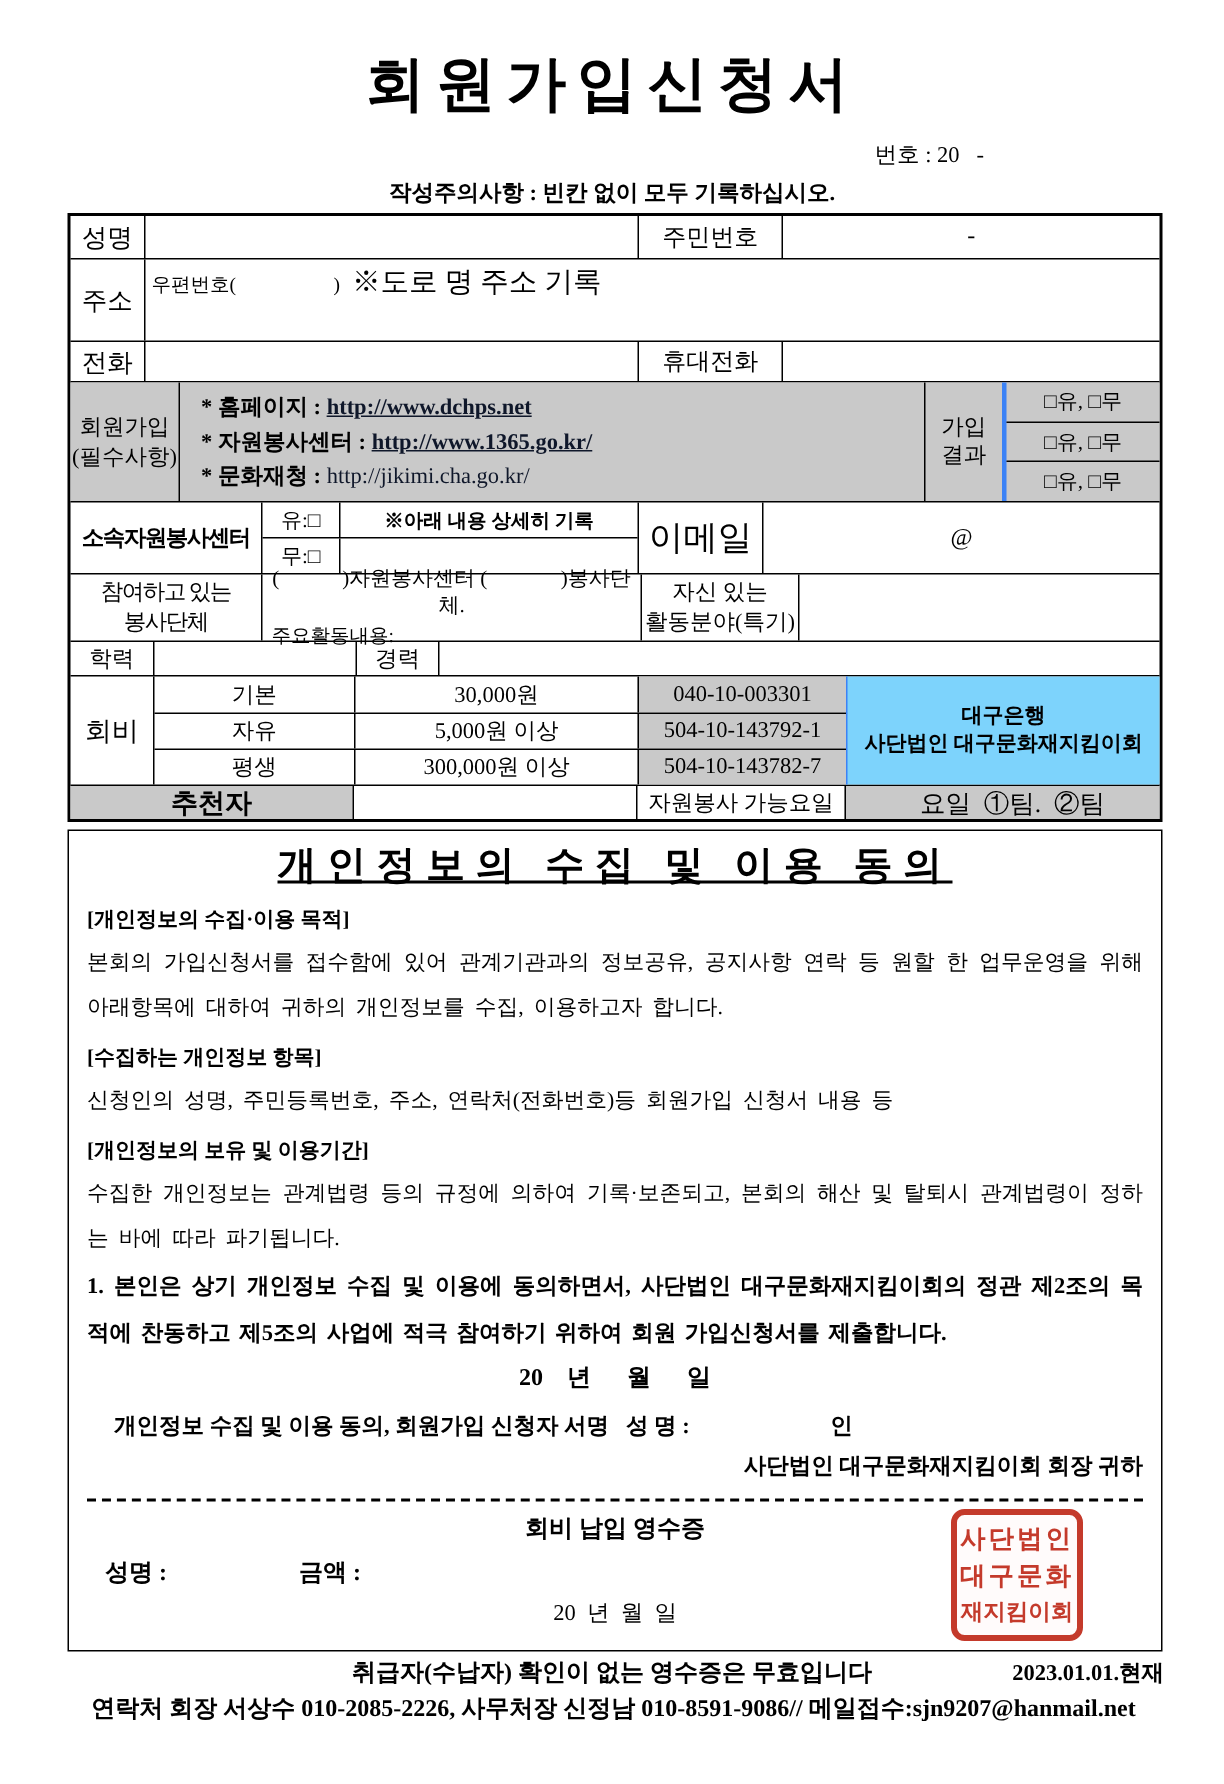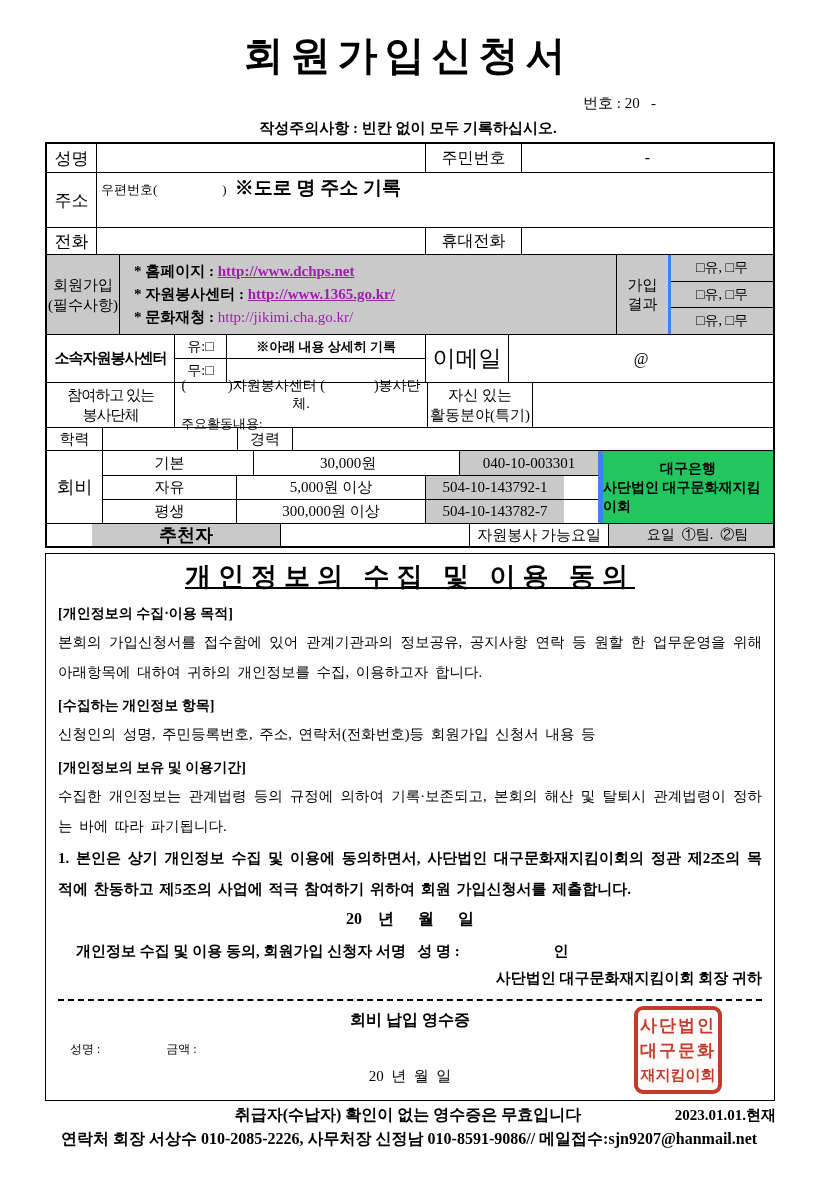--- a/index.html
+++ b/index.html
@@ -38,25 +38,25 @@
   }
   .top-rows { flex:1; display:flex; flex-direction:column; }
   .r1 { height:28px; } .r2 { height:55px; } .r3 { height:27px; } .r4 { height:80px; }
   .r5 { height:48px; } .r6 { height:45px; } .r7 { height:23px; }
   .r11 { height:23px; }
   .lbl { font-size:17px; }
   .w49 { width:49px; } .w96 { width:96px; font-size:16px; } .w252 { width:252px; }
   .addr-content { flex:1; border-left:1px solid #000; display:flex; flex-direction:column; justify-content:flex-start; padding:2px 4px; }
   .addr-line1 { display:flex; align-items:baseline; gap:8px; }
   .postal { font-size:13px; }
-  .road-note { font-size:19px; font-weight:bold; }
+  .road-note { font-size:19px; font-weight:normal; }
   .member-lbl { width:72px; flex-direction:column; font-size:15px; line-height:20px; }
   .links-cell { flex-direction:column; align-items:flex-start; justify-content:center; padding-left:14px; gap:4px; }
   .link-line { font-size:15px; font-weight:bold; }
-  .link-line a { color:#a21caf; }
+  .link-line a { color:#0f172a; }
   .link-underline { text-decoration:underline; }
   .link-plain { text-decoration:none; font-weight:normal; }
   .joinres-lbl { width:52px; flex-direction:column; font-size:15px; line-height:19px; }
   .check-col { width:105px; display:flex; flex-direction:column; border-left:3px solid #3b82f6; }
   .check-row { flex:1; border-top:1px solid #000; display:flex; align-items:center; justify-content:center; font-size:14px; }
   .check-row:first-child { border-top:none; }
   .vc-label { width:127px; font-size:15px; font-weight:bold; letter-spacing:-1px; }
   .vc-mid { flex:1; display:flex; flex-direction:column; border-left:1px solid #000; }
   .vc-subrow { flex:1; display:flex; border-top:1px solid #000; }
   .vc-subrow:first-child { border-top:none; }
@@ -66,44 +66,44 @@
   .email-val { width:265px; font-size:16px; }
   .two-line { flex-direction:column; font-size:15px; line-height:20px; }
   .org-content { flex:1; border-left:1px solid #000; display:flex; flex-direction:column; justify-content:center; padding:1px 6px; gap:2px; }
   .org-line1 { font-size:14px;text-align:center; } .org-line2 { font-size:13px; }
   .spec-lbl { width:105px; } .spec-blank { width:155px; }
   .w55 { width:55px; font-size:15px; } .w135 { width:135px; }
   .fee-sec { display:flex; border-top:1px solid #000; }
   .fee-lbl { width:55px; display:flex; align-items:center; justify-content:center; font-size:18px; }
   .fee-mid { display:flex; flex-direction:column; border-left:1px solid #000; }
   .fee-row { display:flex; height:24px; border-top:1px solid #000; }
-  .fee-row:first-child { border-top:none;gap:17px; }
+  .fee-row:first-child { border-top:none; }
   .fee-type { width:133px; display:flex; align-items:center; justify-content:center; font-size:15px; }
   .fee-amount { width:189px; border-left:1px solid #000; display:flex; align-items:center; justify-content:center; font-size:15px; }
   .fee-account { width:139px; border-left:1px solid #000; display:flex; align-items:center; justify-content:center; font-size:15px; background:#c9c9c9; }
-  .bank-cell { flex:1; border-left:5px solid #3b82f6; background:#22c55e; display:flex; flex-direction:column; align-items:center; justify-content:center; font-size:14px; font-weight:bold; line-height:19px; }
-  .recommender { width:188px; font-size:18px; font-weight:bold;margin-left:45px; }
+  .bank-cell { flex:1; border-left:1px solid #3b82f6; background:#7dd3fc; display:flex; flex-direction:column; align-items:center; justify-content:center; font-size:14px; font-weight:bold; line-height:19px; }
+  .recommender { width:188px; font-size:18px; font-weight:bold; }
   .rec-blank { width:189px; }
   .days-lbl { width:139px; font-size:15px; }
-  .teams { flex:1; font-size:14px;padding-left:13px; }
+  .teams { flex:1; font-size:17px;padding-left:13px; }
   
   .agreement-box {
     position:absolute; top:553px; left:45px; width:730px; height:548px;
     border:1px solid #000; padding:4px 12px 0 12px; overflow:hidden;
   }
   .agr-title { text-align:center; font-size:26px; font-weight:bold; letter-spacing:7px; text-decoration:underline; line-height:37px; }
   .agr-heading { font-size:14px; font-weight:bold; line-height:27px; margin-top:5px; }
   .agr-body { font-size:14.5px; line-height:30px; text-align:justify; word-spacing:3px; }
   .agr-decl { font-size:15px; font-weight:bold; line-height:31px; text-align:justify; word-spacing:2px; margin-top:2px; }
   .agr-date { text-align:center; font-size:16px; font-weight:bold; line-height:28px; }
   .agr-sign { font-size:15px; font-weight:bold; line-height:28px; margin-top:4px; padding-left:18px; }
   .agr-recipient { text-align:right; font-size:15px; font-weight:bold; line-height:26px; }
   .dashed-divider { border-top:2px dashed #000; margin-top:8px; }
   .receipt-title { text-align:center; font-size:16px; font-weight:bold; line-height:30px; margin-top:4px; }
-  .receipt-name-line { font-size:12px; font-weight:normal; line-height:28px; padding-left:12px; }
+  .receipt-name-line { font-size:16px; font-weight:bold; line-height:28px; padding-left:12px; }
   .receipt-date { text-align:center; font-size:15px; line-height:26px; }
   .receipt-receiver { font-size:16px; font-weight:bold; line-height:28px; margin-top:8px; padding-left:140px; }
   .seal {
     position:absolute; left:588px; top:452px; width:88px; height:88px;
     border:4px solid #c43a2b; border-radius:9px; color:#c43a2b;
     display:flex; flex-direction:column; align-items:center; justify-content:center;
     font-weight:bold; background:rgba(255,240,238,0.25);
   }
   .seal div { line-height:25px; letter-spacing:2px; font-size:17px; white-space:nowrap; }
   .seal div:last-child { letter-spacing:0; font-size:15px; }

